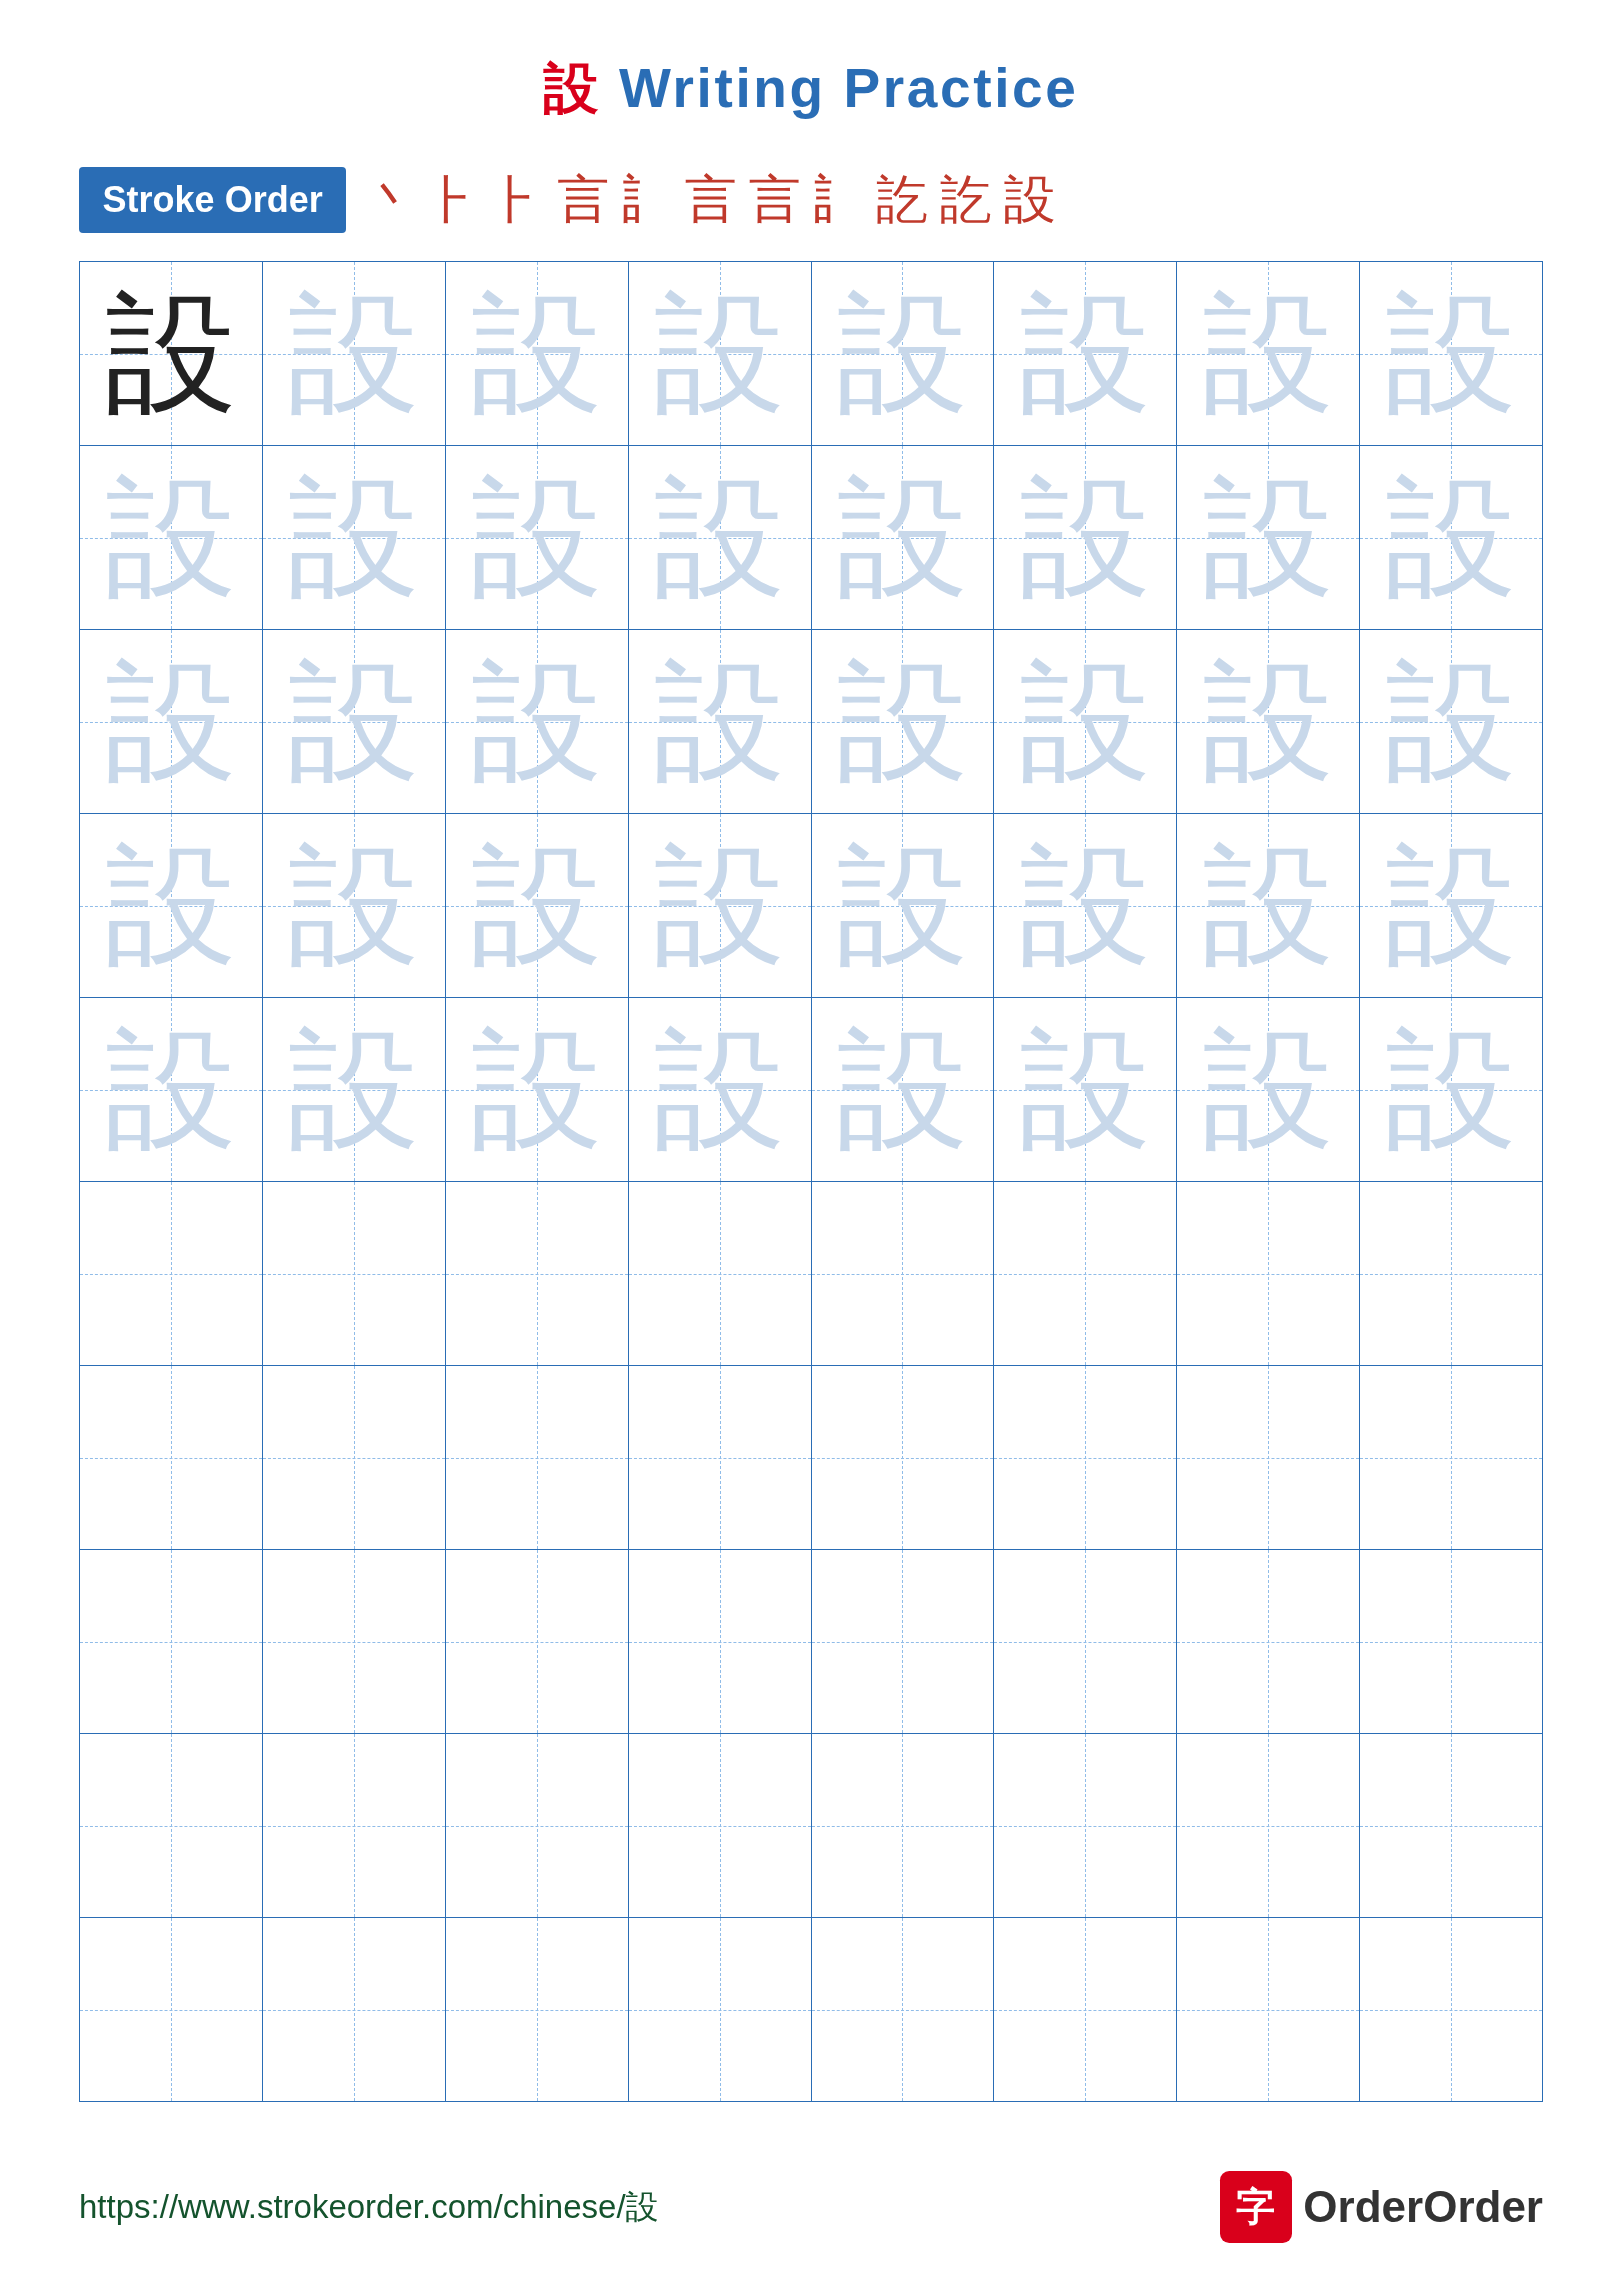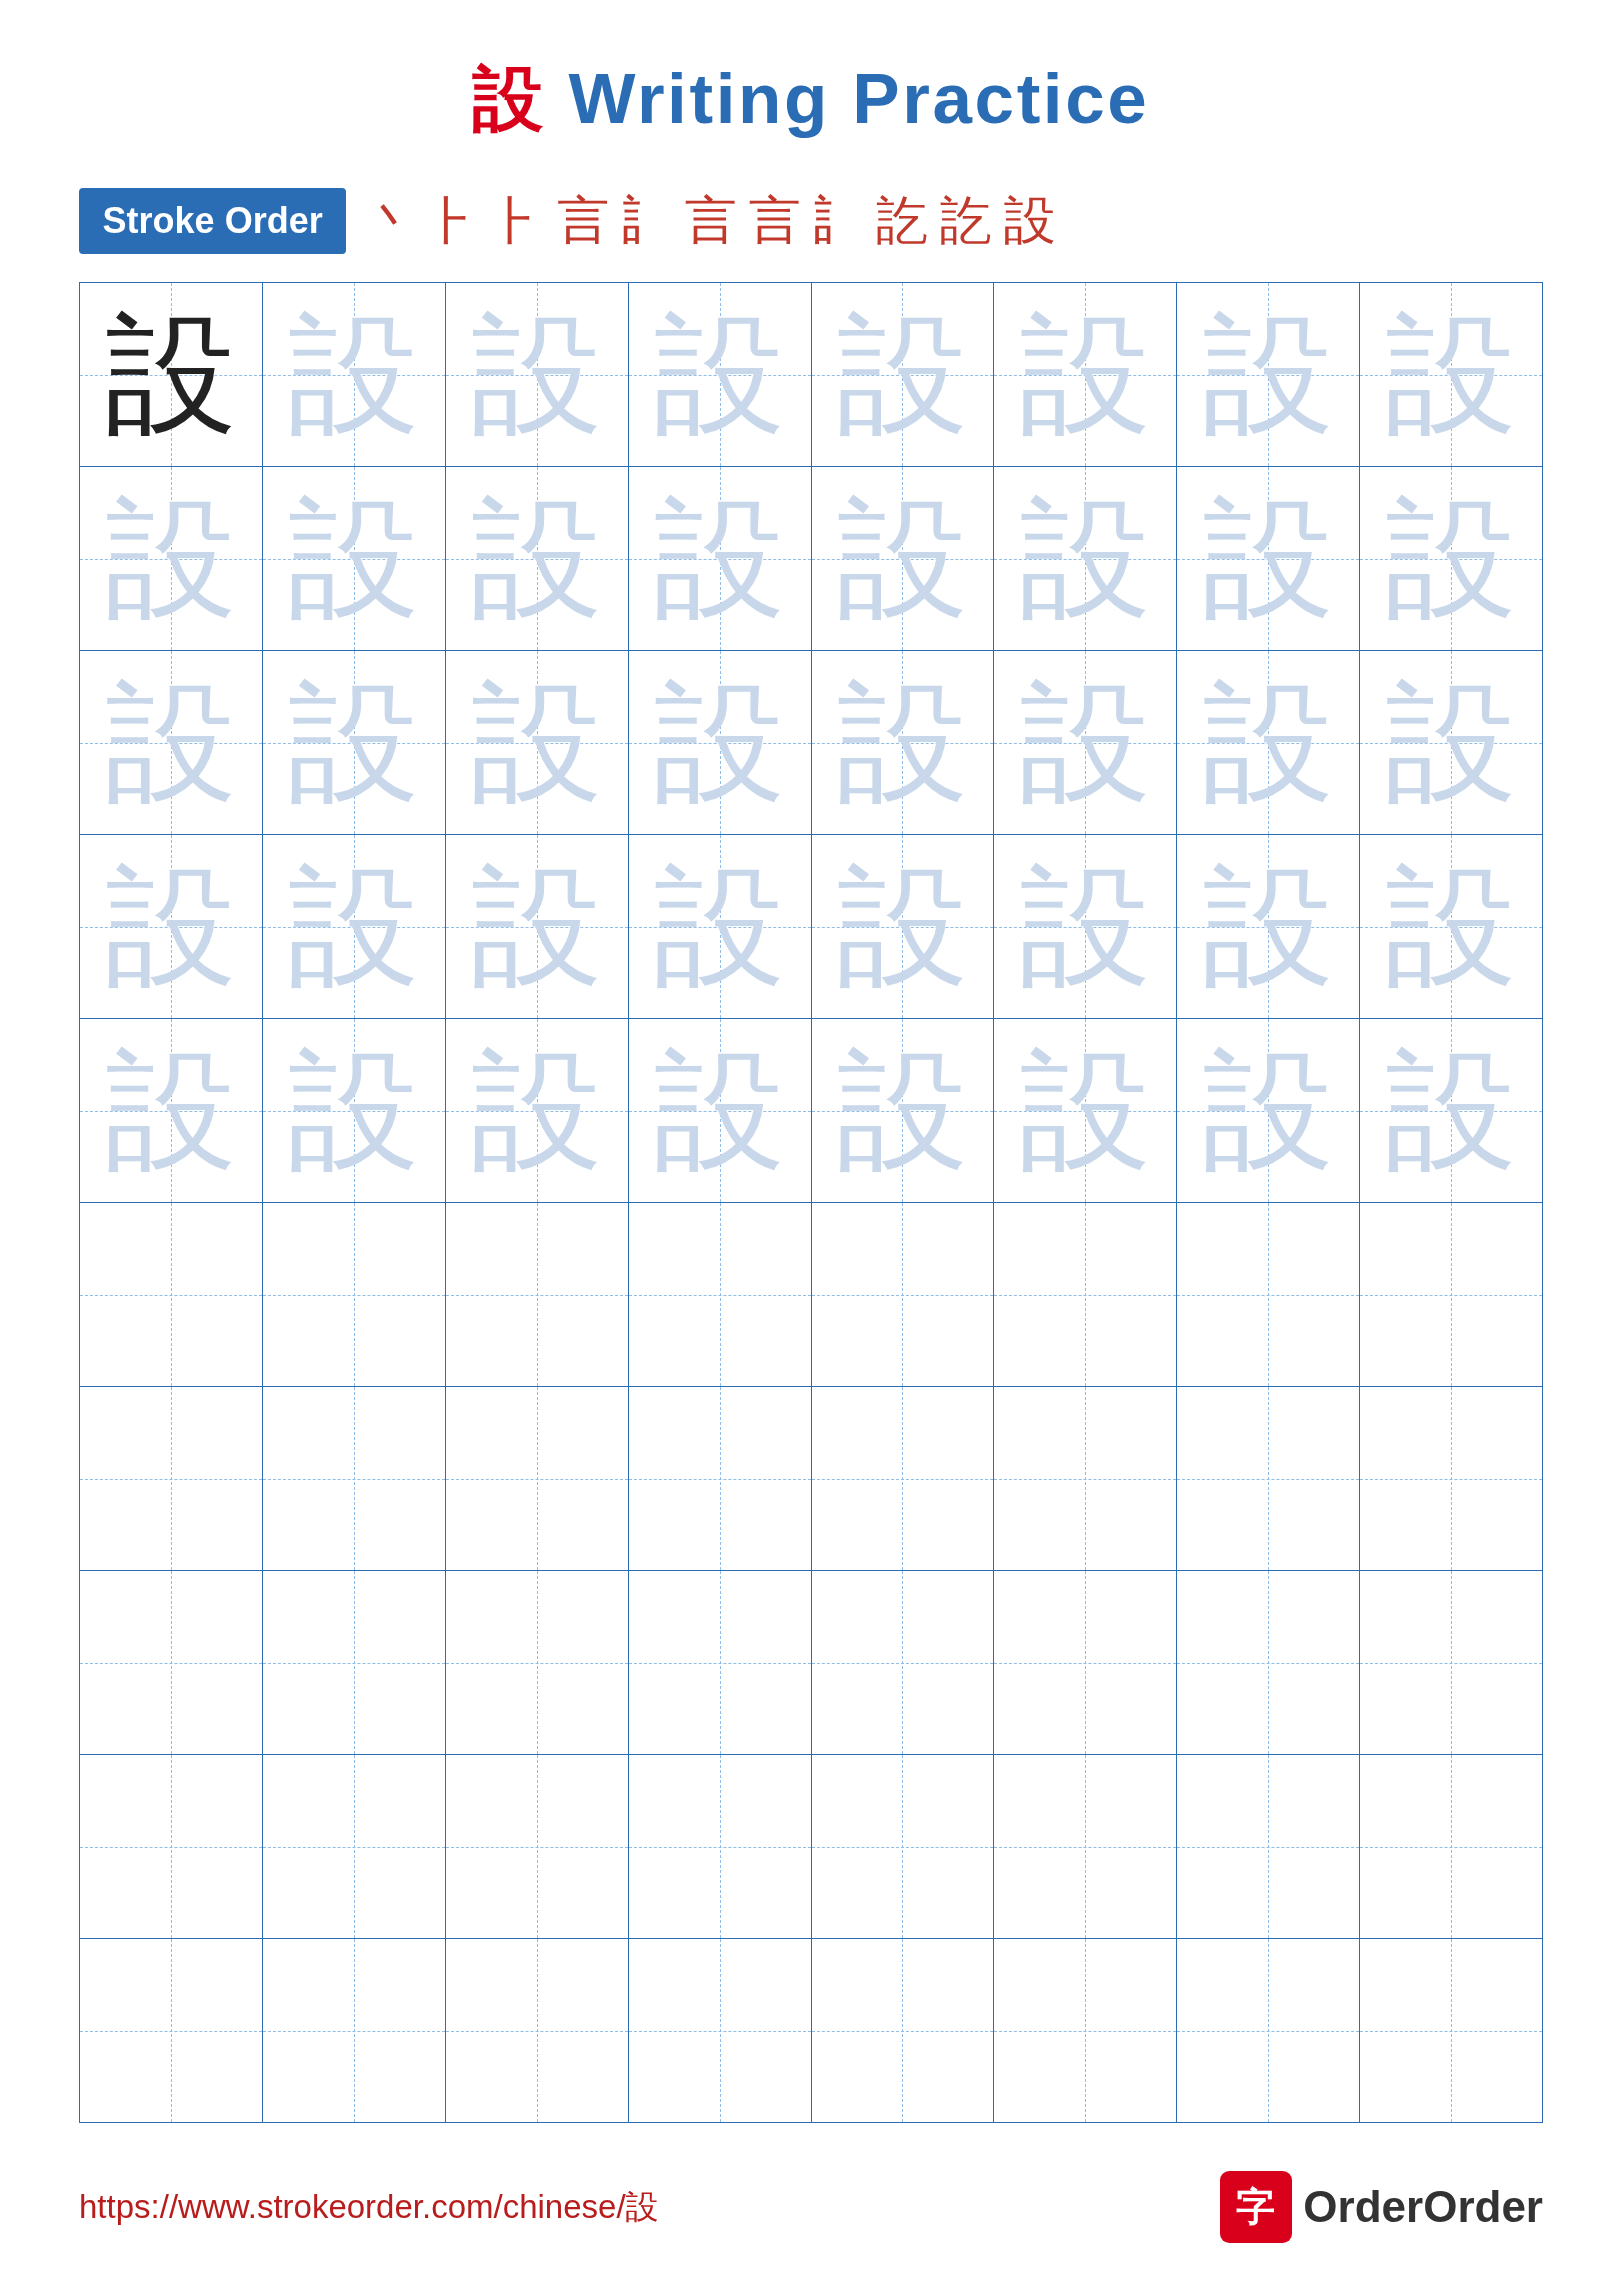--- a/index.html
+++ b/index.html
@@ -22,21 +22,21 @@
       padding: 52px 79px 52px 79px;
     }
 
     .title-area {
       width: 100%;
       text-align: center;
       margin-bottom: 39px;
     }
 
     .title {
-      font-size: 71px;
+      font-size: 55px;
       font-weight: bold;
       color: #2a6db5;
       font-family: sans-serif;
       letter-spacing: 2.6px;
     }
 
     .title .char {
       color: #d9001b;
     }
 
@@ -145,21 +145,21 @@
       width: 100%;
       display: flex;
       align-items: center;
       justify-content: space-between;
       margin-top: auto;
       padding-top: 39px;
     }
 
     .footer-url {
       font-size: 33px;
-      color: #b91c1c;
+      color: #14532d;
       font-family: sans-serif;
     }
 
     .footer-logo {
       display: flex;
       align-items: center;
       gap: 11.8px;
     }
 
     .footer-logo-icon {

